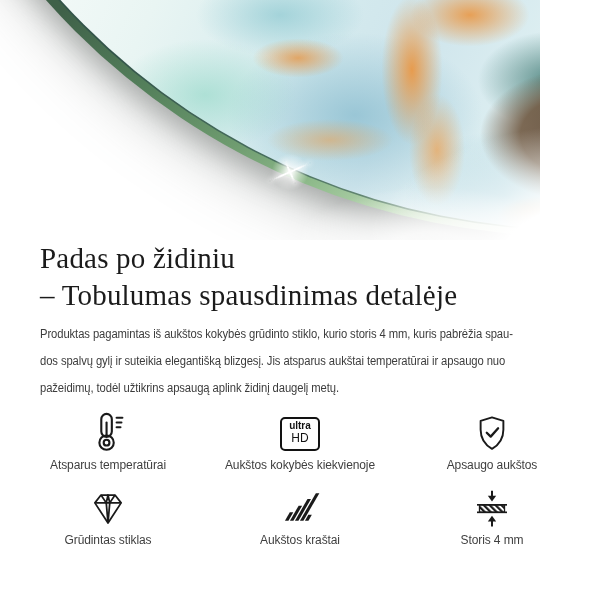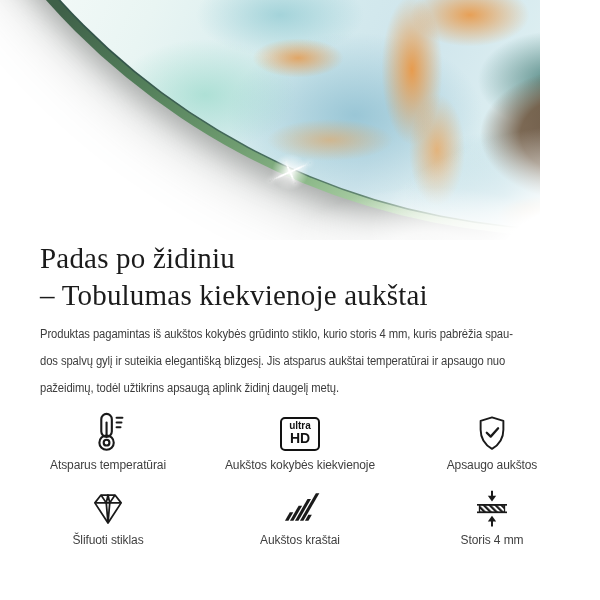--- a/index.html
+++ b/index.html
@@ -85,21 +85,21 @@
   }
   .feature { display:flex; flex-direction:column; align-items:center; }
   .icon-box { height:48px; display:flex; align-items:center; justify-content:center; }
   .feature-label { margin-top:0; font-size:12px; line-height:15px; color:#3f3f3f; letter-spacing:-.1px; white-space:nowrap; }
   .ic { display:block; }
   .uhd {
     border:2.4px solid #121212; border-radius:5px; padding:2px 7px 3px;
     display:flex; flex-direction:column; align-items:center; color:#121212;
   }
   .uhd-top { font-size:10px; font-weight:700; line-height:10px; }
-  .uhd-hd  { font-size:14px; font-weight:700; line-height:15px; }
+  .uhd-hd  { font-size:12px; font-weight:400; line-height:15px; }
 </style>
 </head>
 <body>
 
 <div class="page">
 
   <div class="hero">
     <div class="glass-shadow"></div>
     <div class="glass-edge"></div>
     <div class="edge-line"></div>
@@ -107,21 +107,21 @@
     <div class="white-fade"></div>
     <div class="sparkle">
       <div class="glow"></div>
         <div class="ray1"></div>
         <div class="ray2"></div>
     </div>
   </div>
 
   <h1>
     <span class="hline">Padas po židiniu</span>
-    <span class="hline">– Tobulumas kiekvienoje aukštai</span>
+    <span class="hline">– Tobulumas spausdinimas detalėje</span>
   </h1>
 
   <div class="para">
     <div class="pline">Produktas pagamintas iš aukštos kokybės grūdinto stiklo, kurio storis 4 mm, kuris pabrėžia spau-</div>
     <div class="pline">dos spalvų gylį ir suteikia elegantišką blizgesį. Jis atsparus aukštai temperatūrai ir apsaugo nuo</div>
     <div class="pline">pažeidimų, todėl užtikrins apsaugą aplink židinį daugelį metų.</div>
   </div>
 
   <div class="features">
 
@@ -163,21 +163,21 @@
     <div class="feature">
       <div class="icon-box">
         <svg class="ic" width="42" height="42" viewBox="0 0 48 48" fill="none" stroke="#1a1a1a" stroke-width="2" stroke-linejoin="round">
           <polygon points="16,8 32,8 39,17 24,40 9,17"></polygon>
           <line x1="9" y1="17" x2="39" y2="17"></line>
           <polyline points="16,8 22,17 24,8 26,17 32,8"></polyline>
           <line x1="22" y1="17" x2="24" y2="40"></line>
           <line x1="26" y1="17" x2="24" y2="40"></line>
         </svg>
       </div>
-      <span class="feature-label">Šlifuoti stiklas</span>
+      <span class="feature-label">Grūdintas stiklas</span>
     </div>
 
     <div class="feature">
       <div class="icon-box">
         <svg class="ic" width="40" height="40" viewBox="0 0 48 48">
           <g transform="translate(22,0) skewX(-30)" stroke="#1a1a1a" stroke-width="4.2">
             <line x1="8" y1="38" x2="8" y2="28"></line>
             <line x1="14" y1="38" x2="14" y2="20"></line>
             <line x1="20" y1="38" x2="20" y2="12"></line>
             <line x1="26" y1="38" x2="26" y2="5"></line>

